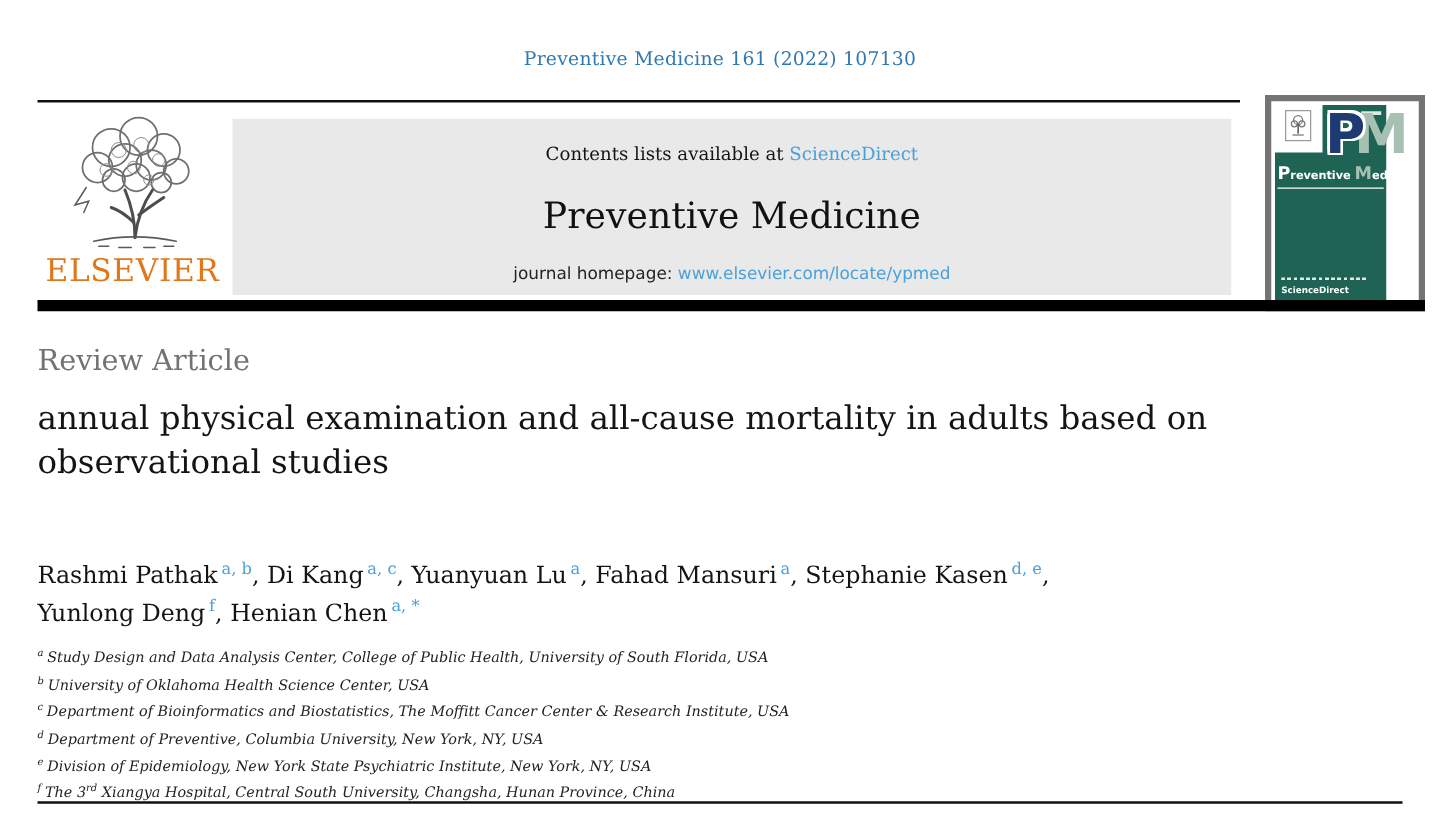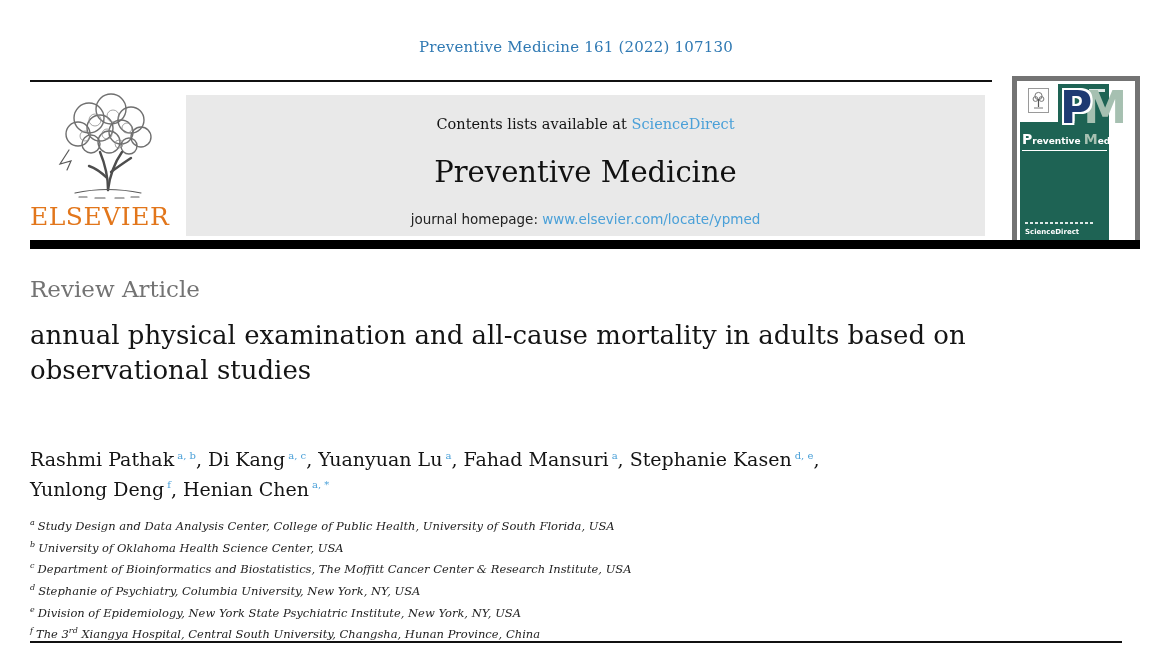--- a/index.html
+++ b/index.html
@@ -37,21 +37,21 @@
   .rule-bottom {
     position: absolute;
     top: 641px; left: 30px; width: 1092px; height: 2px;
     background: #111;
   }
 
   
   .publisher {
     position: absolute;
     top: 92px; left: 30px; width: 152px; height: 146px;
-    text-align: left;
+    text-align: center;
   }
   .publisher svg { display: block; margin: 0 auto; }
   .publisher-name {
     font-size: 25px;
     color: #e2761b;
     letter-spacing: 0.5px;
     margin-top: -2px;
   }
 
   
@@ -172,21 +172,21 @@
     color: #141414;
   }
   .authors {
     position: absolute;
     top: 443px; left: 30px; width: 900px;
     font-size: 19px;
     line-height: 26px;
     color: #141414;
   }
   sup.auth-sup {
-    font-size: 10px;
+    font-size: 13px;
     color: #4aa0d8;
     margin-left: 3px;
   }
   .affiliations {
     position: absolute;
     top: 514px; left: 30px; width: 720px;
     font-style: italic;
     font-size: 11.5px;
     line-height: 18.8px;
     color: #222;
@@ -300,20 +300,20 @@
     <div class="author-line">
       <span><span>Yunlong Deng</span><sup class="auth-sup">f</sup><span>, </span></span>
       <span><span>Henian Chen</span><sup class="auth-sup">a, *</sup></span>
     </div>
   </div>
 
   <div class="affiliations">
     <div class="aff-row"><sup>a</sup><span>Study Design and Data Analysis Center, College of Public Health, University of South Florida, USA</span></div>
     <div class="aff-row"><sup>b</sup><span>University of Oklahoma Health Science Center, USA</span></div>
     <div class="aff-row"><sup>c</sup><span>Department of Bioinformatics and Biostatistics, The Moffitt Cancer Center &amp; Research Institute, USA</span></div>
-    <div class="aff-row"><sup>d</sup><span>Stephanie of Psychiatry, Columbia University, New York, NY, USA</span></div>
+    <div class="aff-row"><sup>d</sup><span>Department of Preventive, Columbia University, New York, NY, USA</span></div>
     <div class="aff-row"><sup>e</sup><span>Division of Epidemiology, New York State Psychiatric Institute, New York, NY, USA</span></div>
     <div class="aff-row"><sup>f</sup><span>The 3</span><sup style="margin-right:0;">rd</sup><span> Xiangya Hospital, Central South University, Changsha, Hunan Province, China</span></div>
   </div>
 
   <div class="rule-bottom"></div>
 
 </div>
 
 </body></html>

